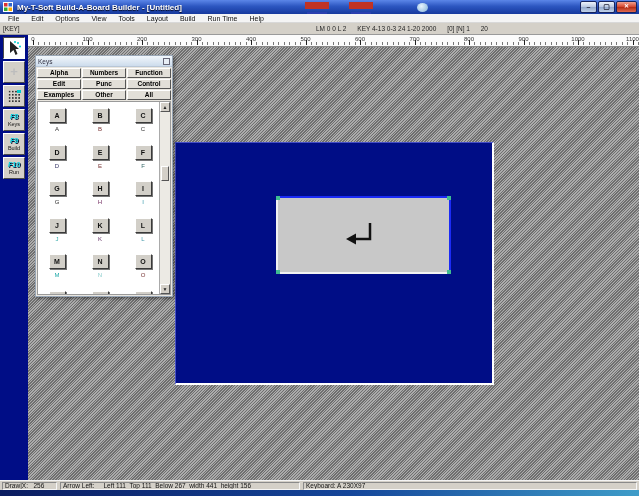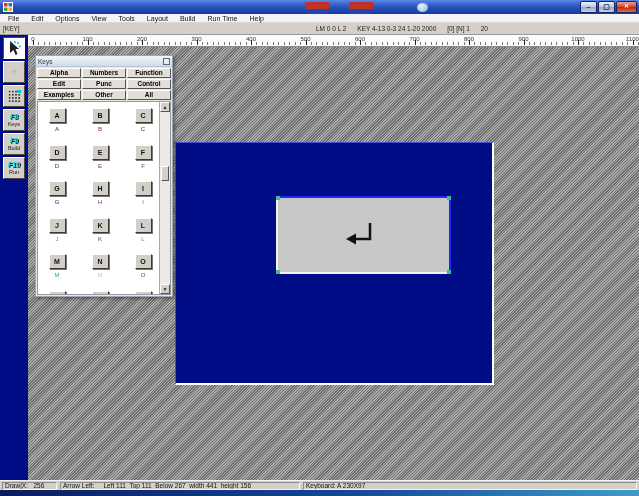--- a/index.html
+++ b/index.html
@@ -107,20 +107,21 @@
 <div id="app">
 
   <div class="titlebar">
     <svg class="appicon" width="10" height="10">
       <rect width="10" height="10" fill="#fff"></rect>
       <rect x="1" y="1" width="3.5" height="3.5" fill="#d33"></rect>
       <rect x="5.5" y="1" width="3.5" height="3.5" fill="#36c"></rect>
       <rect x="1" y="5.5" width="3.5" height="3.5" fill="#3a3"></rect>
       <rect x="5.5" y="5.5" width="3.5" height="3.5" fill="#fa0"></rect>
     </svg>
+    <span class="apptitle">My-T-Soft Build-A-Board Builder - [Untitled]</span>
     <span class="blob b1"></span>
     <span class="blob b2"></span>
     <span class="blob b3"></span>
     <span class="wincontrols" id="wincontrols">
         <span class="winbtn minimize">–</span>
         <span class="winbtn maximize">▢</span>
         <span class="winbtn close">✕</span>
       </span>
   </div>
 

